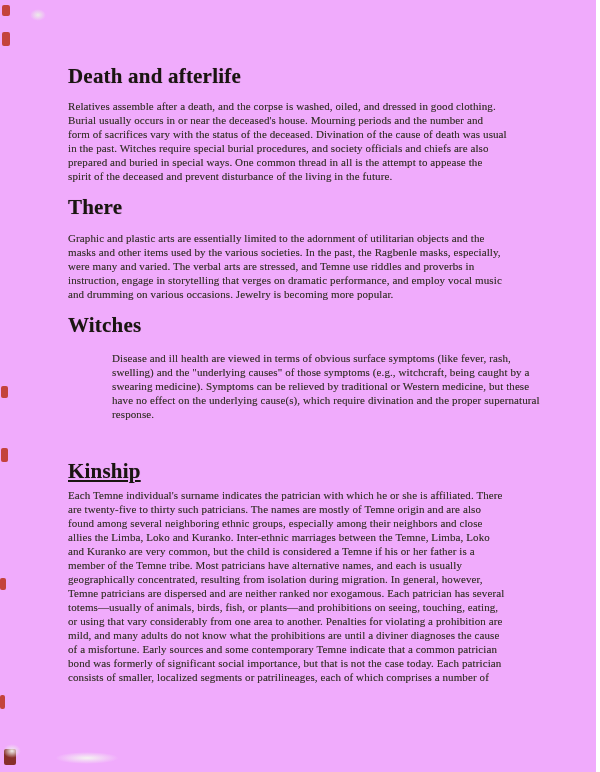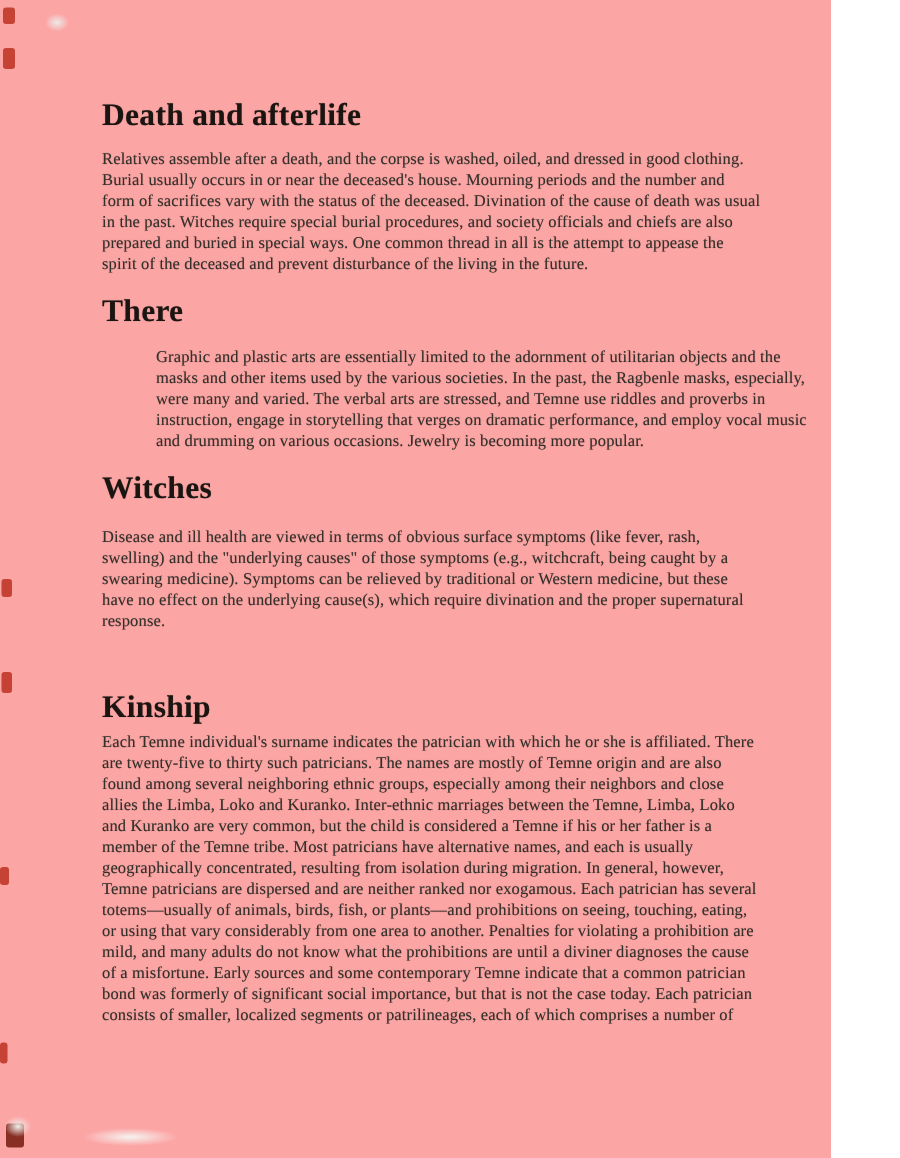--- a/index.html
+++ b/index.html
@@ -1,20 +1,20 @@
 <!DOCTYPE html>
 <html><head>
 <meta charset="utf-8">
 <style>
   html, body { margin: 0; padding: 0; background: #ffffff; }
   .page {
     position: relative;
-    width: 554px;
+    width: 596px;
     height: 772px;
-    background: #fca5a5;
+    background: #f0abfc;
     overflow: hidden;
     font-family: "Liberation Serif", "DejaVu Serif", serif;
   }
   .content {
     position: absolute;
     left: 68px;
     top: 0;
     width: 522px;
   }
   .heading {
@@ -32,24 +32,24 @@
     line-height: 14px;
     color: #35302a;
     white-space: pre;           
     letter-spacing: 0.1px;
     text-shadow: 0 0 0.6px rgba(70, 60, 50, 0.5);
   }
   
   .h-death    { margin-top: 66px; }
   .p-death    { margin-top: 12px; }
   .h-arts     { margin-top: 14px; }
-  .p-arts     { margin-top: 13px; margin-left: 36px; }
+  .p-arts     { margin-top: 13px; }
   .h-medicine { margin-top: 14px; }
-  .p-medicine { margin-top: 15px; }
-  .h-kinship  { margin-top: 40px; }   
+  .p-medicine { margin-top: 15px; margin-left: 44px; }
+  .h-kinship  { margin-top: 40px; text-decoration: underline; }   
   .p-kinship  { margin-top: 6px; }
 
   
   .edge-mark { position: absolute; border-radius: 2px; opacity: 0.92; }
   .m1 { left: 2px;  top: 5px;   width: 8px;  height: 11px; }
   .m2 { left: 2px;  top: 32px;  width: 8px;  height: 14px; }
   .m3 { left: 1px;  top: 386px; width: 7px;  height: 12px; }
   .m4 { left: 1px;  top: 448px; width: 7px;  height: 14px; }
   .m5 { left: 0px;  top: 578px; width: 6px;  height: 12px; }
   .m6 { left: 0px;  top: 695px; width: 5px;  height: 14px; }

